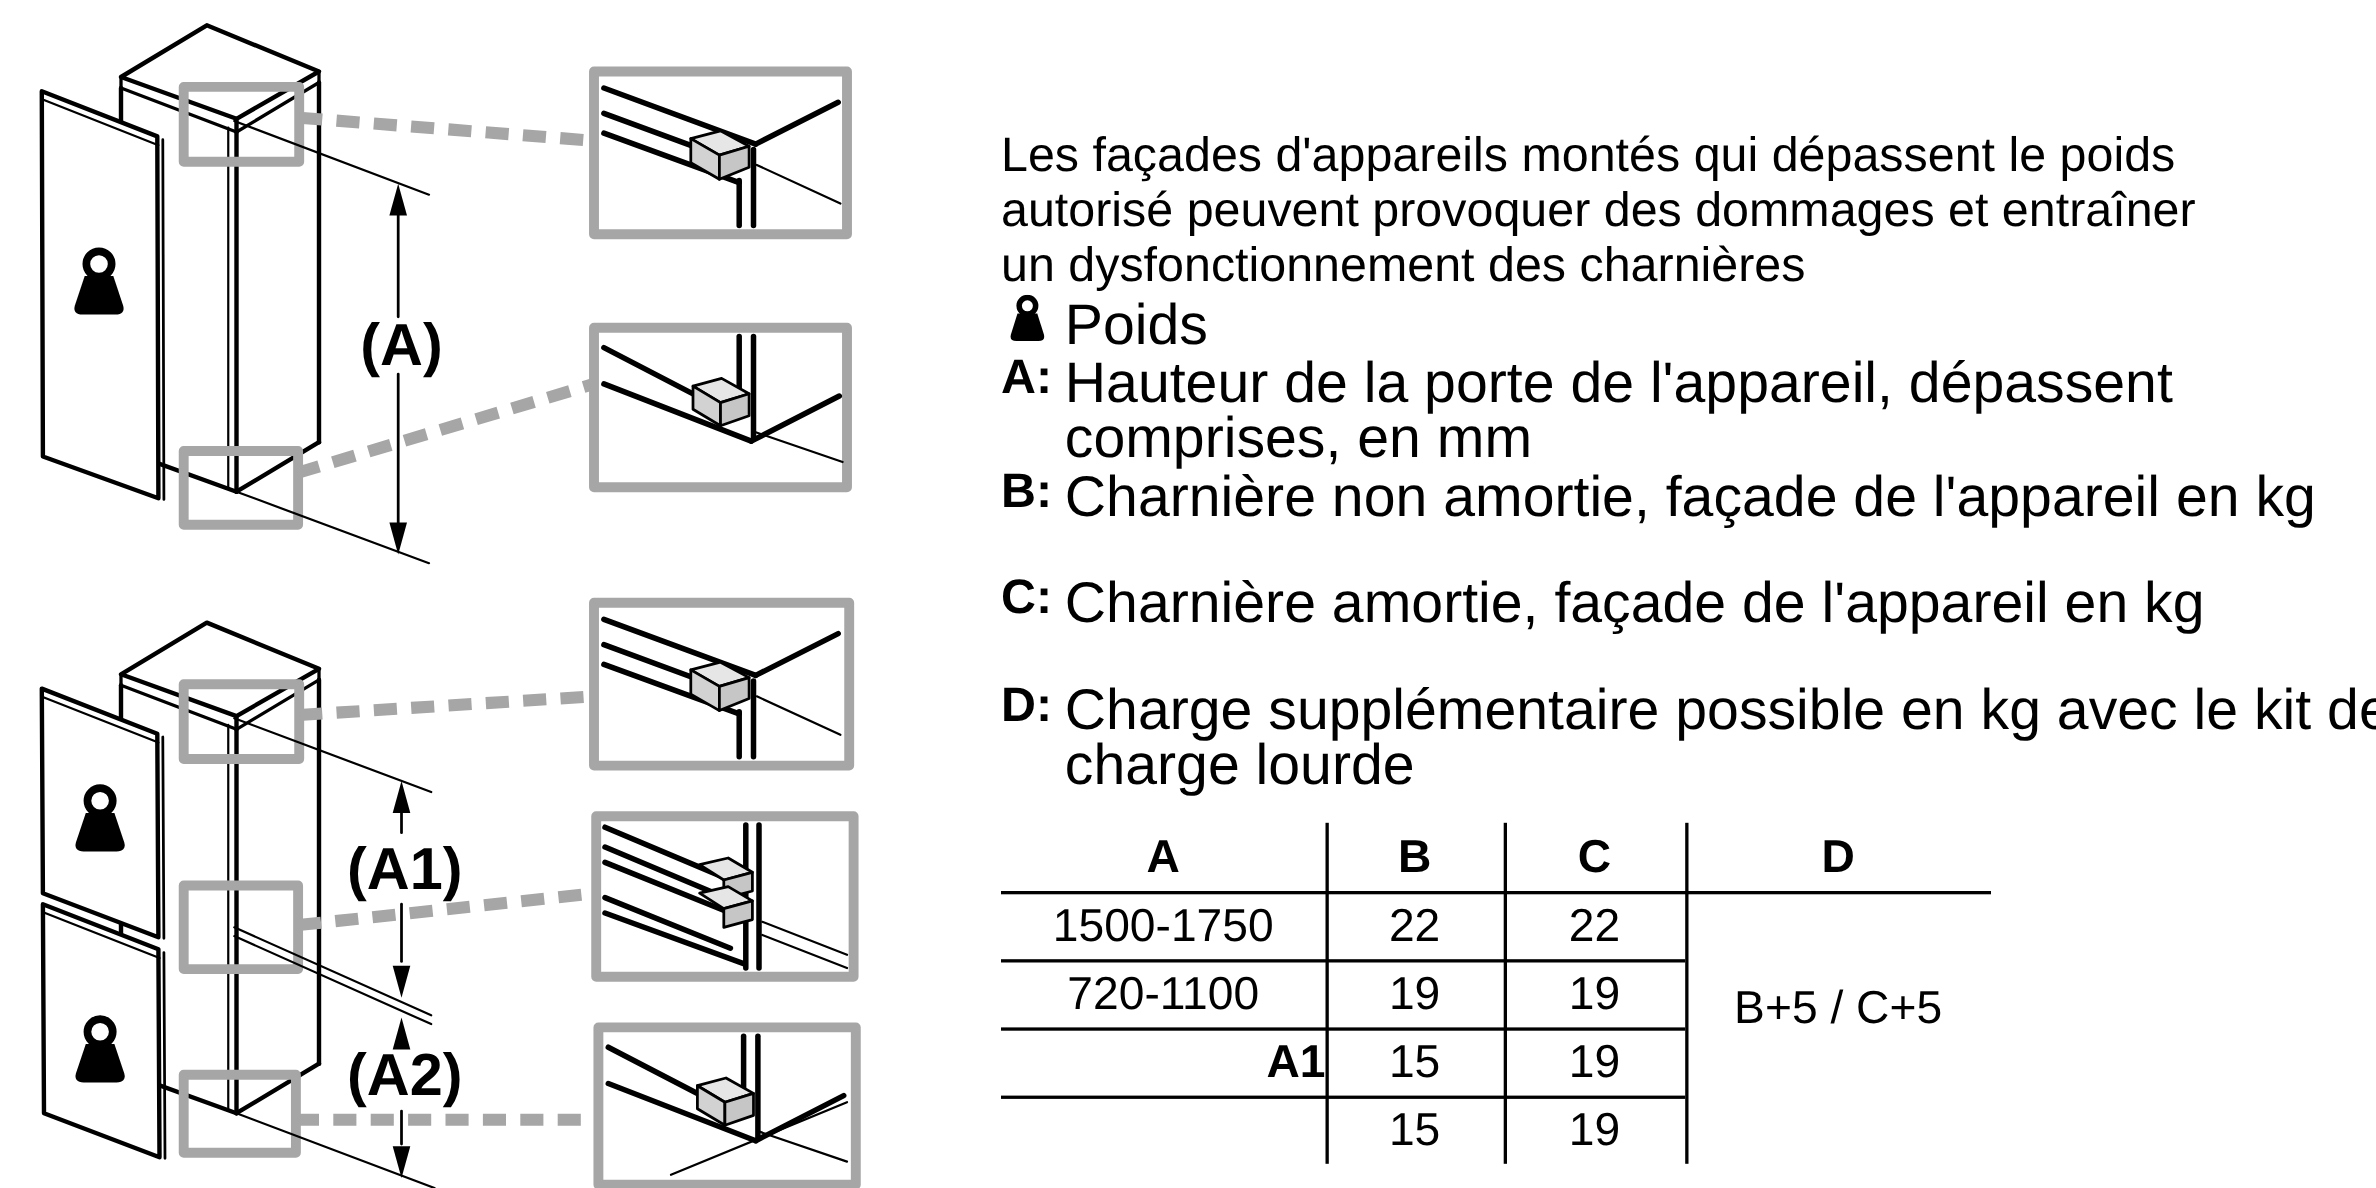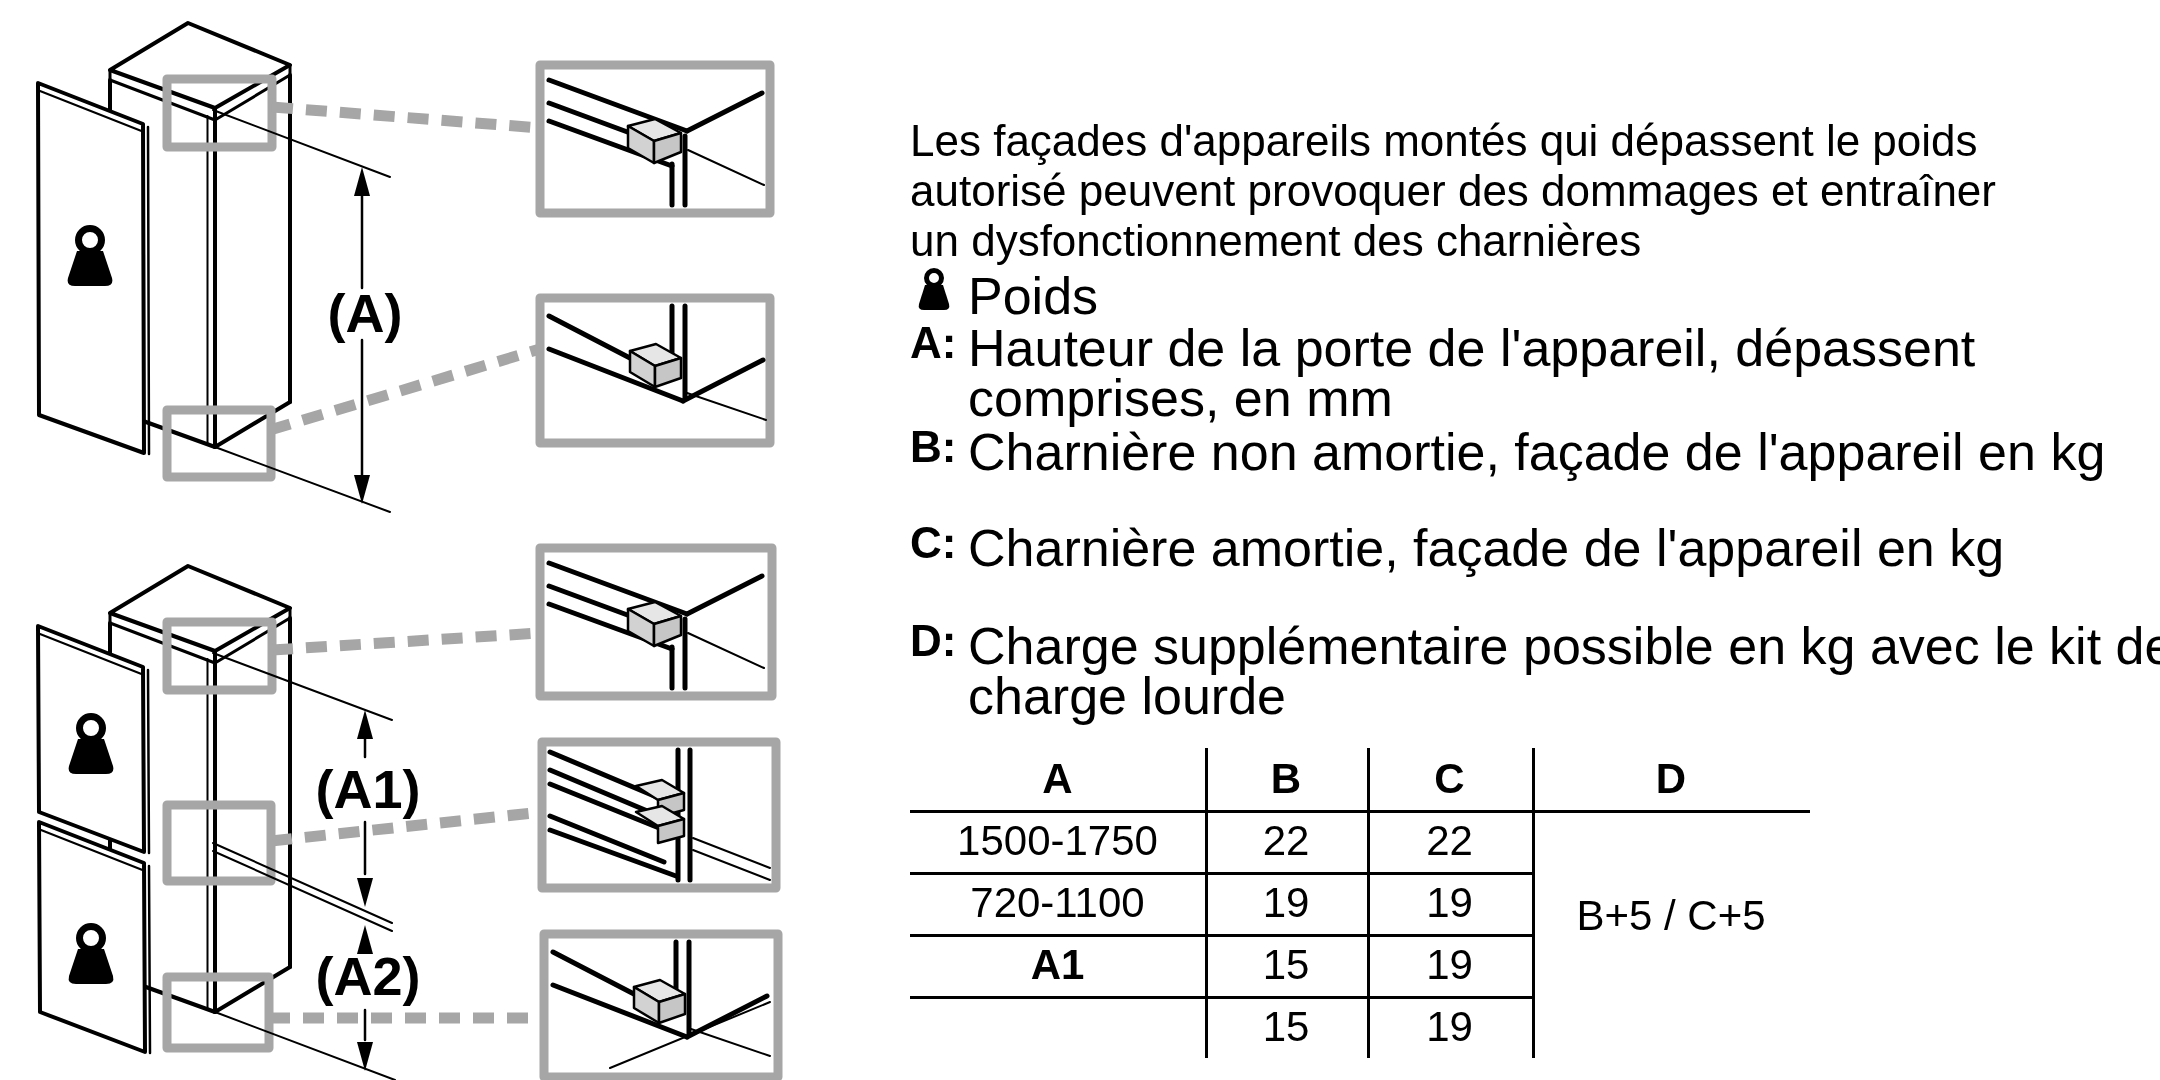--- a/index.html
+++ b/index.html
@@ -9,21 +9,21 @@
   #title{left:910px;top:10px;font-size:46px;font-weight:bold;letter-spacing:-0.5px;}
   .body-line{font-size:44px;line-height:50px;left:910px;}
   .legend-prefix{left:910px;font-size:44px;font-weight:bold;}
   .legend-text{left:968px;font-size:52px;}
   
   #tbl{position:absolute;left:910px;top:748px;width:900px;height:310px;font-size:42px;}
   #tbl .vline{position:absolute;top:0;width:3px;height:310px;background:#000;}
   #tbl .hline{position:absolute;left:0;height:3px;background:#000;}
   #tbl .cell{position:absolute;text-align:center;line-height:62px;}
   #tbl .hdr{font-weight:bold;}
-  #tbl .boldcell{font-weight:bold;}
+  #tbl .boldcell{font-weight:bold;text-align:right;}
   #dcell{position:absolute;left:622px;top:44px;width:278px;height:248px;
          display:flex;align-items:center;justify-content:center;}
   svg text{font-family:"Liberation Sans", sans-serif;}
   .dimlabel{font-size:54px;font-weight:bold;}
 </style>
 </head>
 <body>
 
 <div id="page">
 

